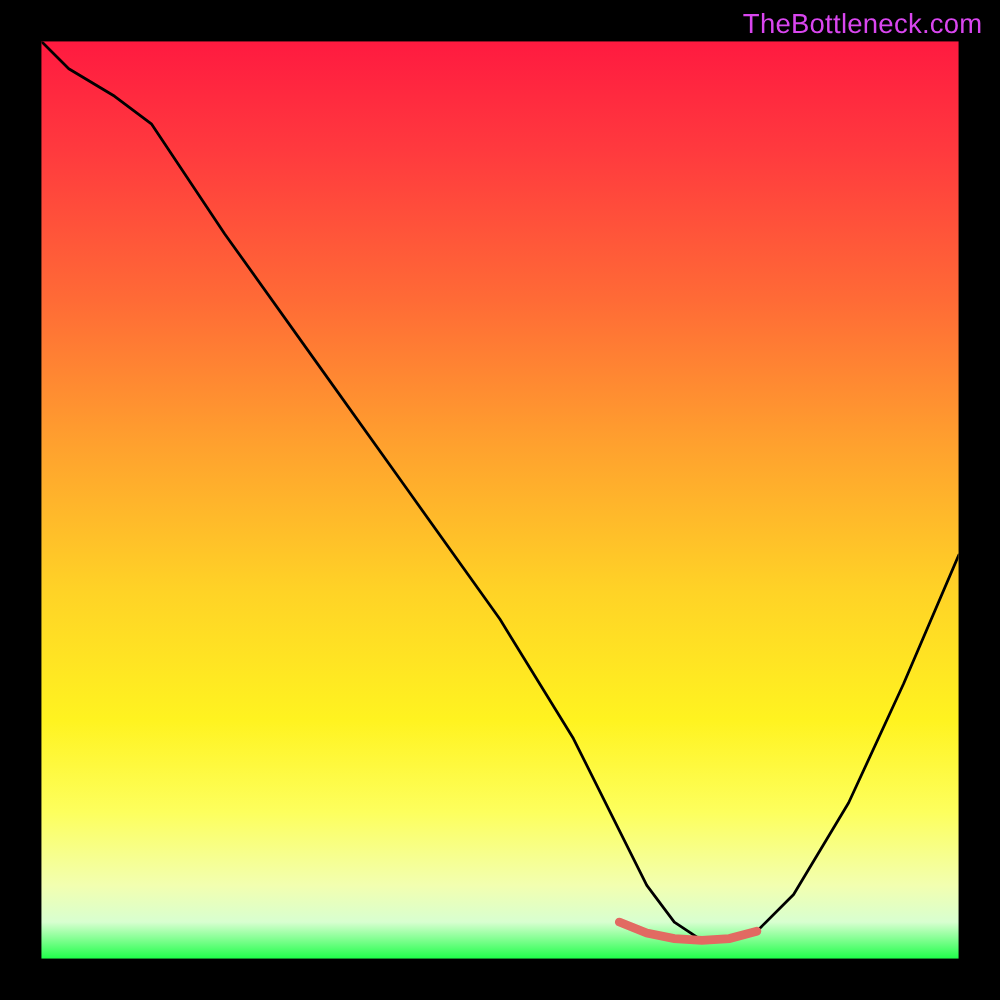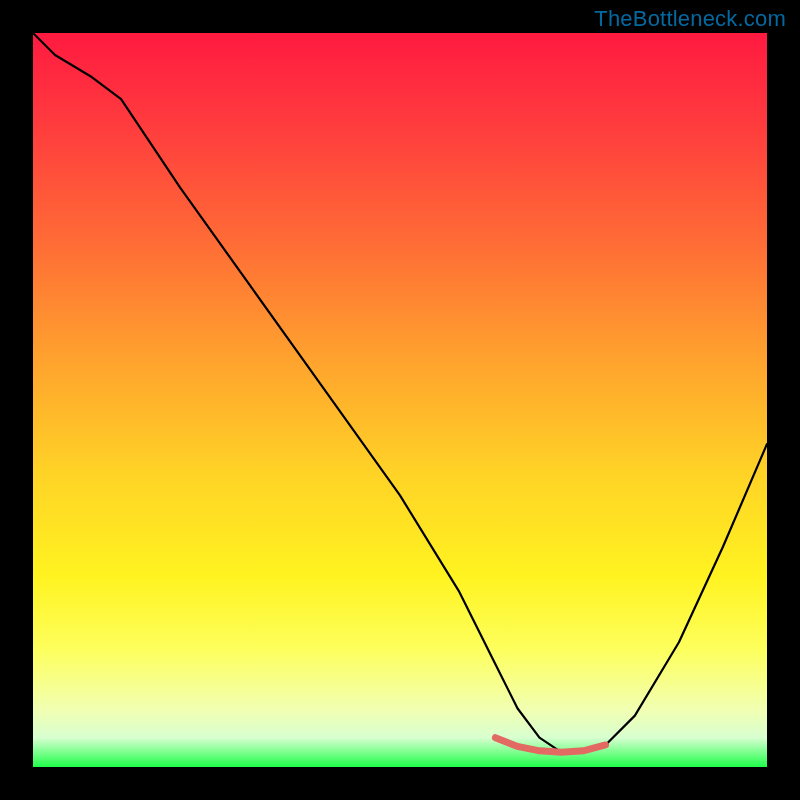--- a/index.html
+++ b/index.html
@@ -36,21 +36,21 @@
     );
   }
   .curve-layer {
     position: absolute;
     inset: 0;
   }
   .watermark {
     position: absolute;
     top: 6px;
     right: 14px;
-    color: #0369a1;
+    color: #d946ef;
     font-size: 22px;
     font-weight: 500;
     letter-spacing: 0.2px;
   }
 </style>
 </head>
 <body>
 
 <div class="watermark">TheBottleneck.com</div>
 

